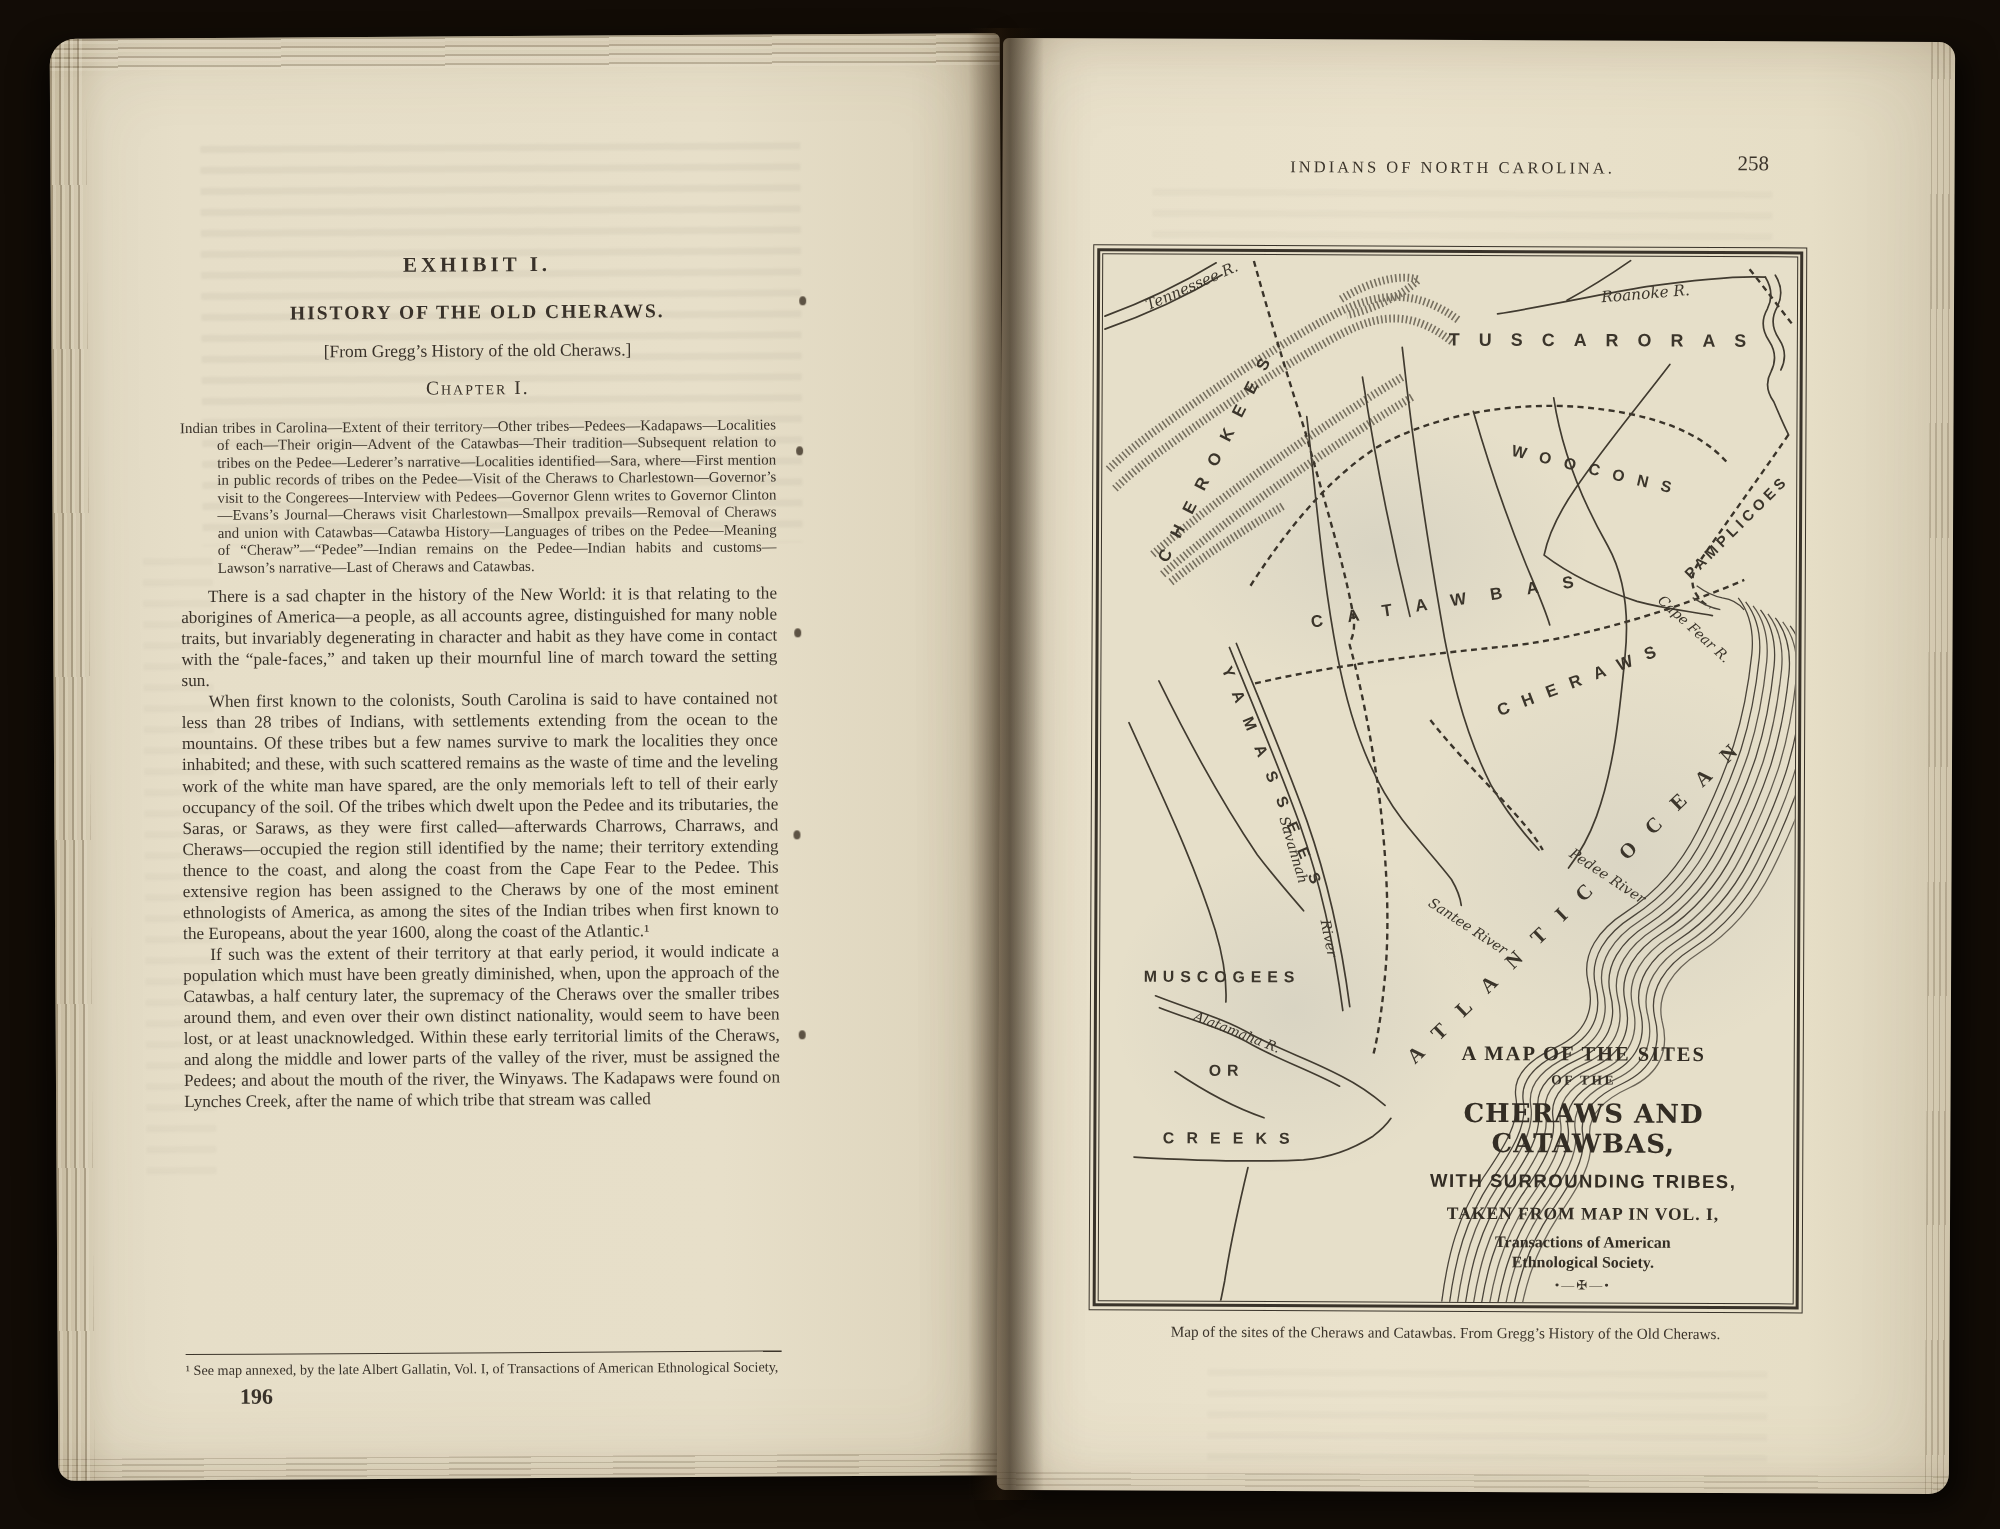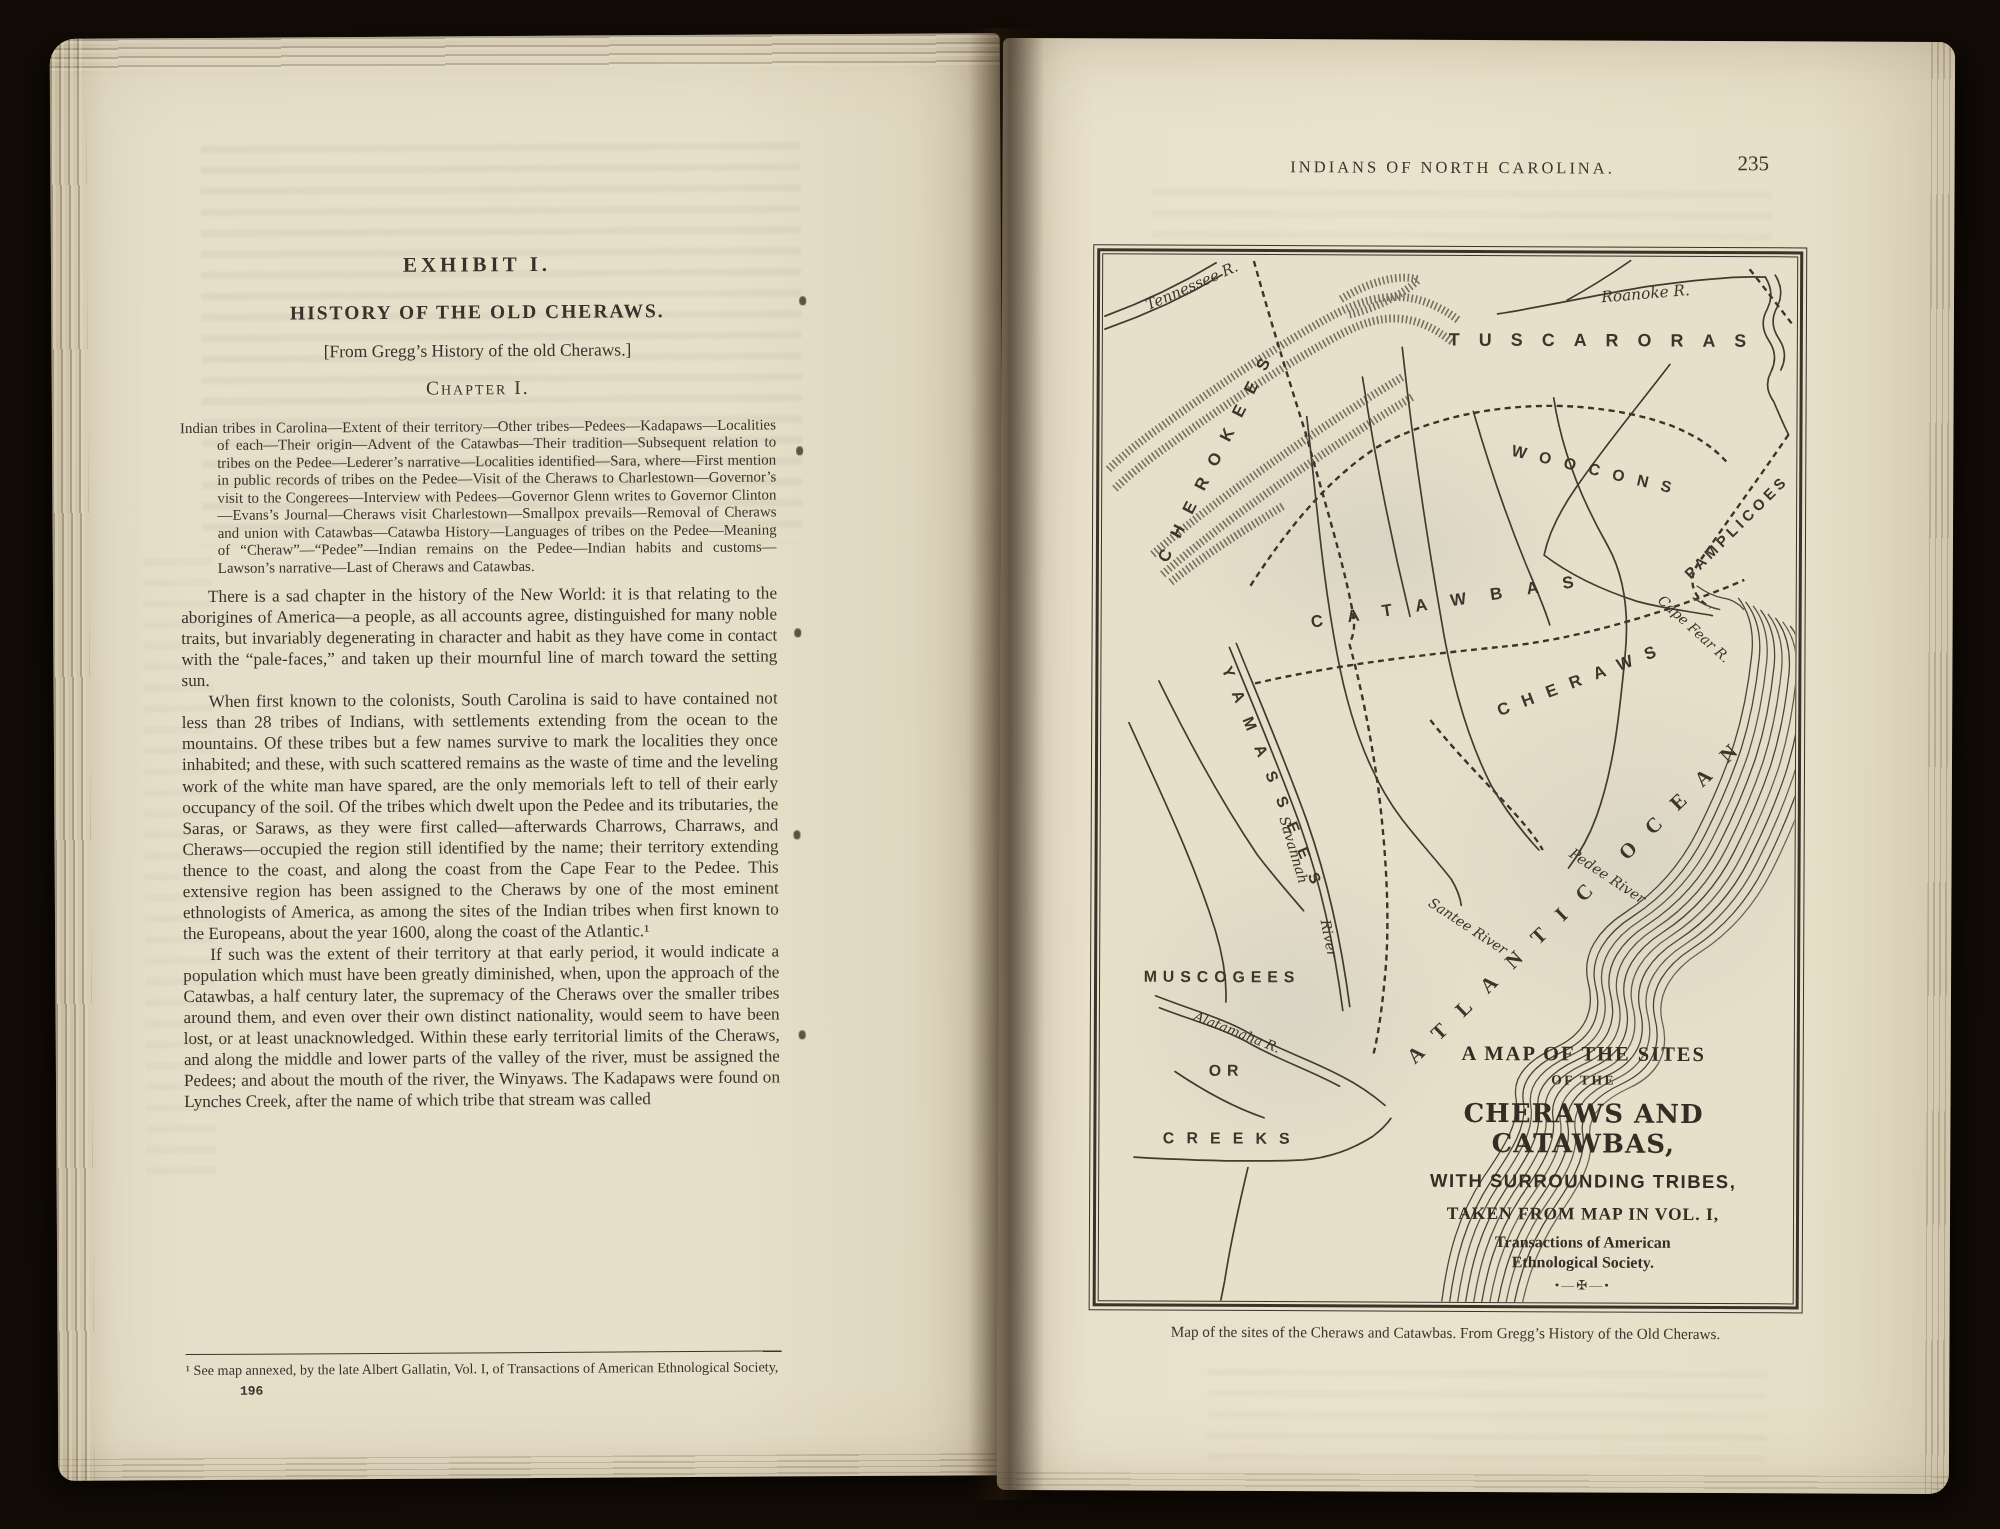--- a/index.html
+++ b/index.html
@@ -50,21 +50,21 @@
   #lp-flow{position:absolute;left:128px;top:0;width:596px;color:#39322a;max-height:1288px;overflow:hidden;}
   .exhibit{margin:216px 0 0;text-align:center;font-size:21px;font-weight:bold;letter-spacing:4px;}
   .sect{margin:24px 0 0;text-align:center;font-size:19.5px;font-weight:bold;letter-spacing:2px;}
   .srcnote{margin:17px 0 0;text-align:center;font-size:17.5px;}
   .chap{margin:16px 0 0;text-align:center;font-size:19.5px;font-variant:small-caps;letter-spacing:2px;}
   .synopsis{margin:19px 0 0;font-size:14.9px;line-height:1.17;text-align:justify;padding-left:37px;text-indent:-37px;}
   .para{font-size:17.2px;line-height:1.225;text-align:justify;text-indent:27px;margin:0;}
   .para.first{margin-top:9px;}
   #lp-footnote{position:absolute;left:128px;top:1316px;width:596px;border-top:1.6px solid #3c352b;padding-top:7px;
     font-size:14.2px;color:#39322a;}
-  #lp-num{position:absolute;left:182px;top:1346px;font-size:13px;font-weight:bold;color:#39322a;font-family:Liberation Mono, monospace;}
+  #lp-num{position:absolute;left:182px;top:1346px;font-size:22px;font-weight:bold;color:#39322a;}
 
   
   #rp-header{position:absolute;left:93px;top:118px;width:714px;text-align:center;font-size:16.5px;
     letter-spacing:3px;color:#3b342b;}
   #rp-num{position:absolute;left:735px;top:110px;font-size:21px;color:#3b342b;}
   #map-frame{position:absolute;left:91px;top:206px;width:714px;height:1066px;box-sizing:border-box;
     border:1.6px solid #39332a;padding:3px;}
   .map-mid{border:3px solid #39332a;height:100%;box-sizing:border-box;padding:2px;}
   .map-inner{border:1.2px solid #39332a;height:100%;box-sizing:border-box;position:relative;overflow:hidden;
     background-color:#e6dfc9;
@@ -113,21 +113,21 @@
   <div class="stitch" style="left:741px;top:594px;"></div>
   <div class="stitch" style="left:739px;top:796px;"></div>
   <div class="stitch" style="left:743px;top:996px;"></div>
 </div>
 
 <div class="page" id="right-page">
   <div class="ghost" style="left:150px;top:150px;width:620px;height:70px;opacity:.35;"></div>
   <div class="ghost" style="left:210px;top:1330px;width:560px;height:110px;opacity:.3;"></div>
 
   <div id="rp-header">INDIANS OF NORTH CAROLINA.</div>
-  <div id="rp-num">235</div>
+  <div id="rp-num">258</div>
 
   <div id="map-frame">
    <div class="map-mid">
     <div class="map-inner">
 
       <svg viewBox="0 0 700 1050" preserveAspectRatio="none">
 
         <g stroke="#4b4437" stroke-width="8" stroke-dasharray="1.6,2.6" fill="none" opacity="0.72" stroke-linecap="butt">
           <path d="M 358,64 C 320,36 282,34 236,58 C 180,88 118,130 60,172 C 40,186 20,202 6,216"></path>
           <path d="M 352,86 C 316,58 284,56 242,78 C 186,108 124,150 66,192 C 46,206 26,222 12,236"></path>

